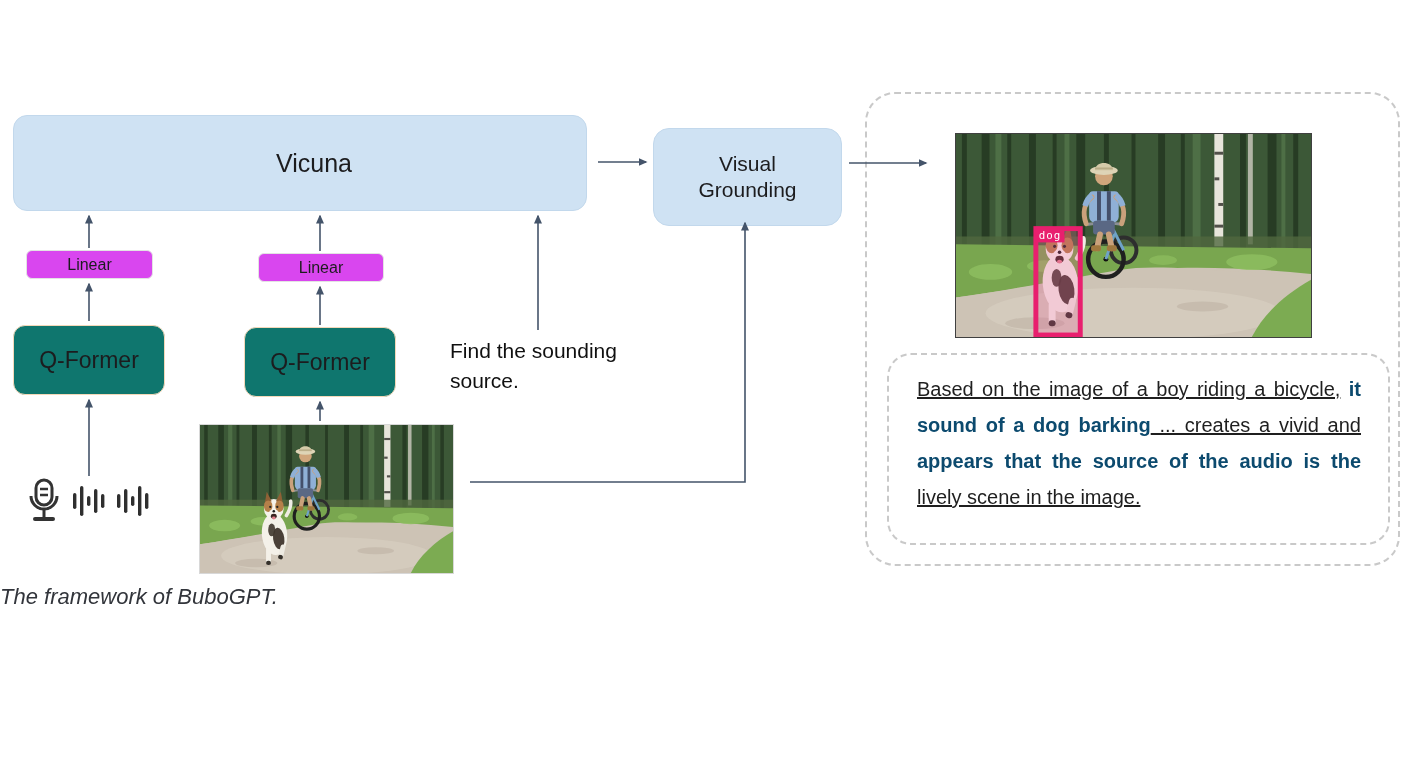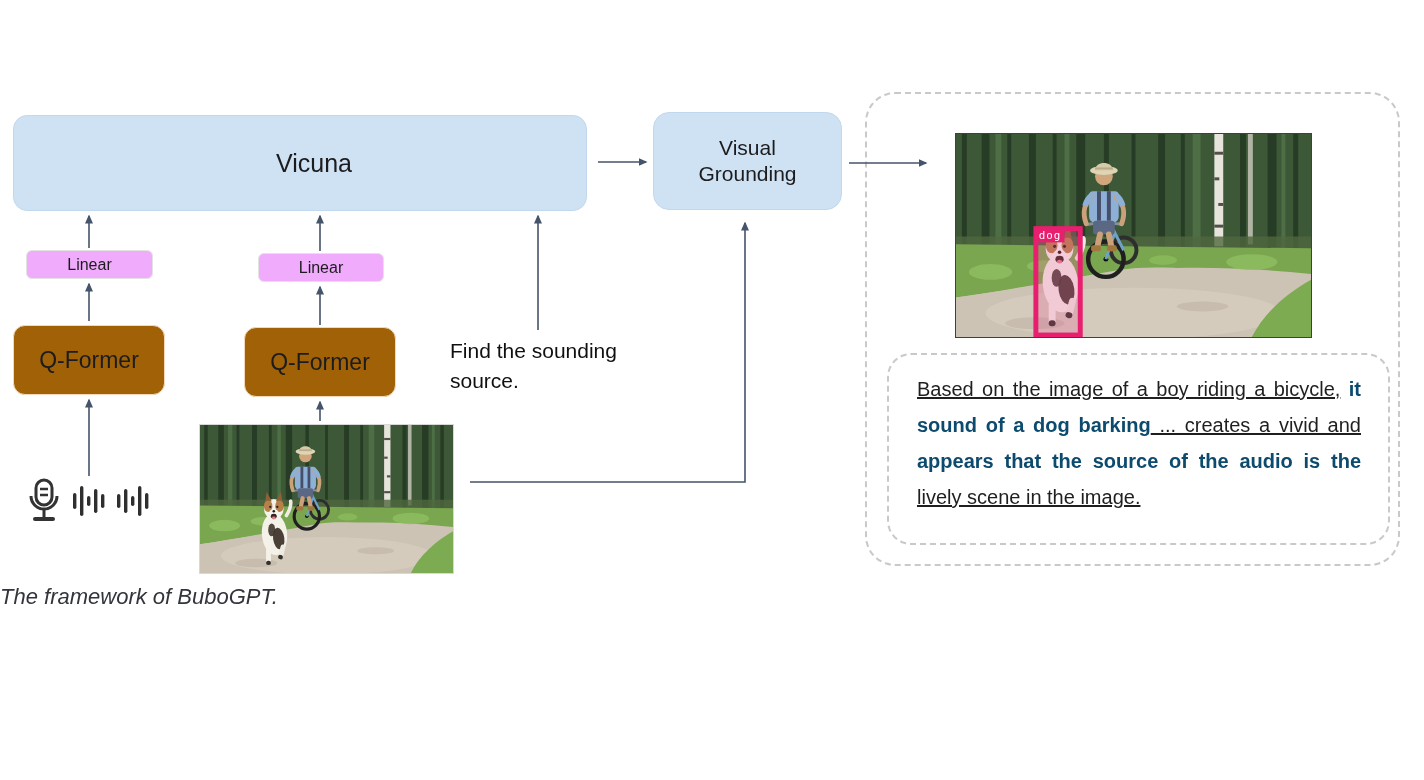--- a/index.html
+++ b/index.html
@@ -5,24 +5,24 @@
   html,body{margin:0;padding:0;}
   body{
     width:1424px;height:780px;background:#ffffff;position:relative;overflow:hidden;
     font-family:"Liberation Sans", sans-serif;
   }
   .stage{position:absolute;inset:0;}
   
   .box{position:absolute;display:flex;align-items:center;justify-content:center;
        color:#1c1c1e;text-align:center;box-sizing:border-box;}
   .blue{background:#cfe2f3;border:1px solid #c2d8ec;border-radius:14px;}
-  .gray{background:#f0abfc;border:1px solid #e3e3e3;border-radius:6px;}
-  .peach{background:#a16207;border:1px solid #f4d8b9;border-radius:12px;}
+  .gray{background:#d946ef;border:1px solid #e3e3e3;border-radius:6px;}
+  .peach{background:#0f766e;border:1px solid #f4d8b9;border-radius:12px;}
   .vicuna{left:13px;top:115px;width:574px;height:96px;font-size:25px;padding-left:28px;}
-  .vground{left:653px;top:112px;width:189px;height:98px;font-size:21px;line-height:26px;white-space:pre-line;border-radius:16px;}
+  .vground{left:653px;top:128px;width:189px;height:98px;font-size:21px;line-height:26px;white-space:pre-line;border-radius:16px;}
   .linear1{left:26px;top:250px;width:127px;height:29px;font-size:16px;}
   .linear2{left:258px;top:253px;width:126px;height:29px;font-size:16px;}
   .qformer1{left:13px;top:325px;width:152px;height:70px;font-size:23px;}
   .qformer2{left:244px;top:327px;width:152px;height:70px;font-size:23px;}
   
   .prompt{position:absolute;left:450px;top:336px;width:215px;font-size:21px;line-height:30px;color:#101010;}
   
   .caption{position:absolute;left:0;top:584px;width:100%;
            font-size:22px;font-style:italic;color:#32353b;}
   

